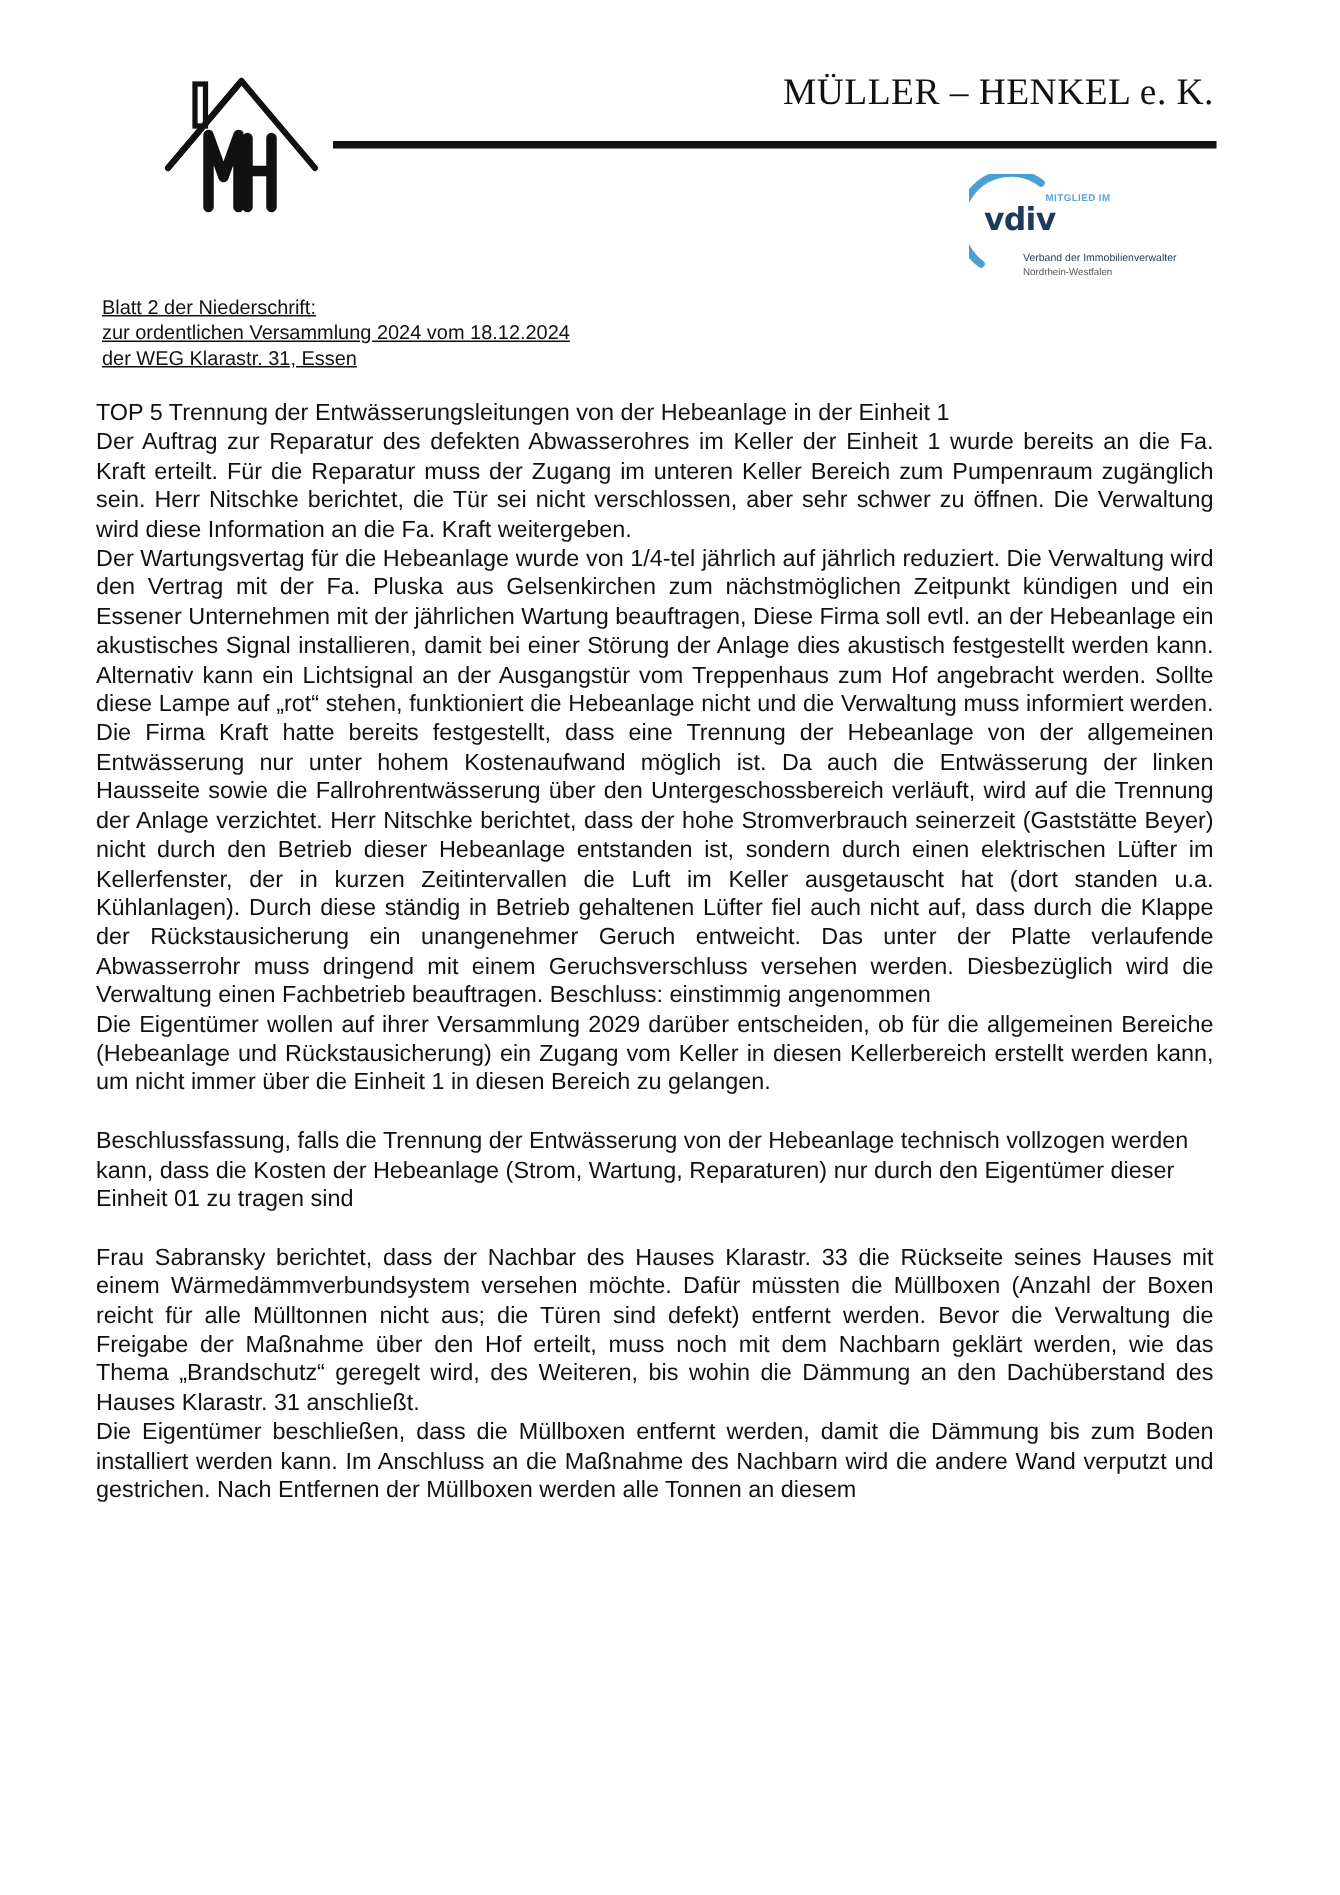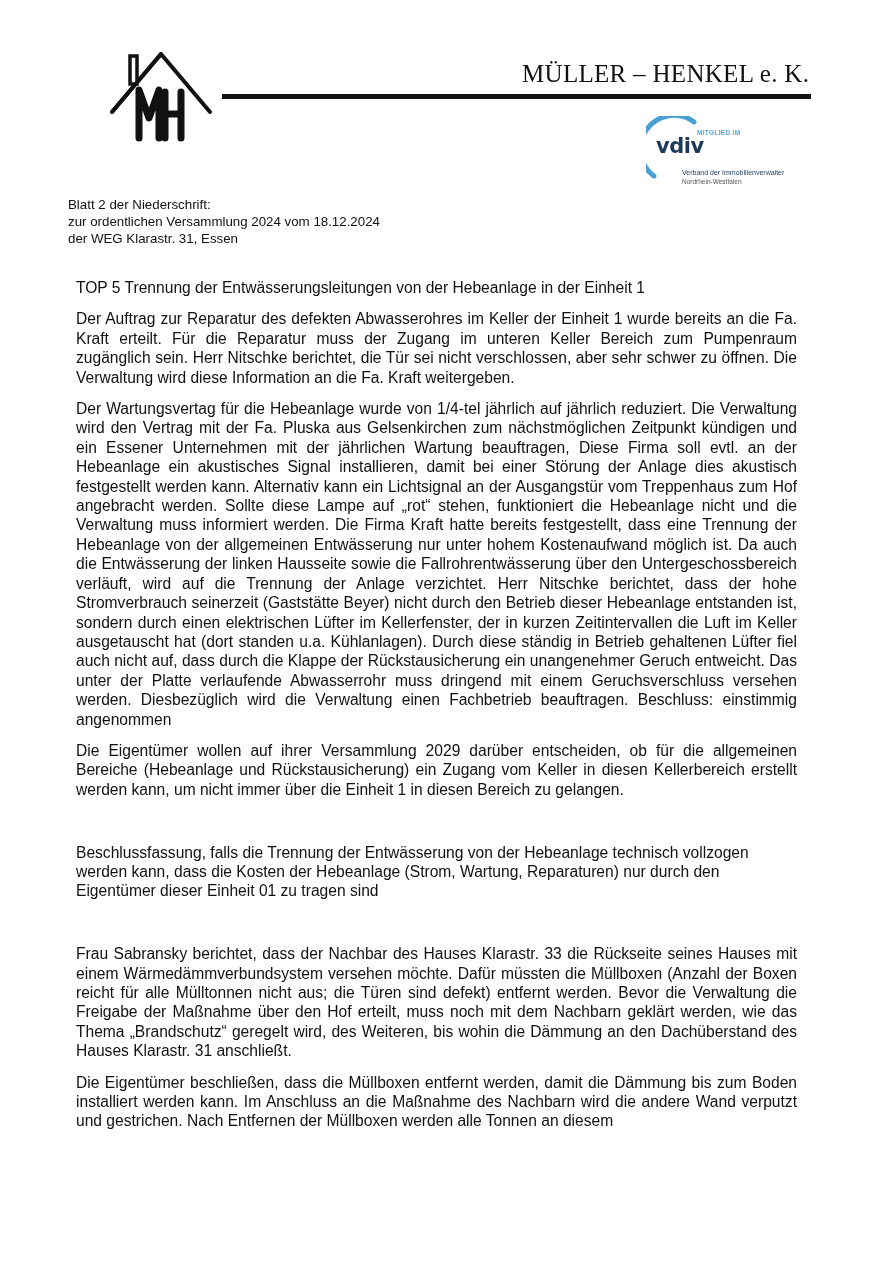--- a/index.html
+++ b/index.html
@@ -1,29 +1,29 @@
 <!DOCTYPE html>
 <html><head>
 <meta charset="utf-8">
 <style>
   html, body { margin: 0; padding: 0; background: #ffffff; }
   body { width: 893px; height: 1263px; position: relative; overflow: hidden; font-family: "Liberation Sans", sans-serif; color: #111; }
   .logo { position: absolute; left: 108px; top: 50px; width: 106px; height: 96px; }
-  .company { position: absolute; left: 522px; top: 60px; font-family: "Liberation Serif", serif; font-size: 25px; letter-spacing: 0.3px; color: #111; white-space: nowrap; }
+  .company { position: absolute; left: 522px; top: 48px; font-family: "Liberation Serif", serif; font-size: 25px; letter-spacing: 0.3px; color: #111; white-space: nowrap; }
   .rule { position: absolute; left: 222px; top: 94px; width: 589px; height: 5px; background: #111; }
   .vdiv { position: absolute; left: 646px; top: 116px; width: 165px; height: 74px; }
   .vdiv-arc { position: absolute; left: 0; top: 0; }
   .vdiv-mitglied { position: absolute; left: 51px; top: 13px; font-size: 6.5px; font-weight: bold; color: #5aa6d6; letter-spacing: 0.3px; }
   .vdiv-word { position: absolute; left: 10px; top: 18px; font-size: 21px; font-weight: bold; color: #1e3a5a; letter-spacing: -0.5px; font-family: "DejaVu Sans", sans-serif; }
   .vdiv-sub1 { position: absolute; left: 36px; top: 53px; font-size: 7px; color: #1e3a5a; white-space: nowrap; }
   .vdiv-sub2 { position: absolute; left: 36px; top: 62px; font-size: 6.5px; color: #555; white-space: nowrap; }
   .meta { position: absolute; left: 68px; top: 196px; font-size: 13.3px; line-height: 17px; }
-  .meta div { white-space: nowrap; }
+  .meta div { white-space: nowrap; text-decoration: underline; }
   .content { position: absolute; left: 64px; top: 266px; width: 745px; font-size: 15.6px; line-height: 19.4px; }
-  .content p { margin: 12px; text-align: justify; }
+  .content p { margin: 0; text-align: justify; }
   .content .heading { text-align: left; }
   .gap { height: 19.4px; }
 </style>
 </head>
 <body>
 
 <div class="logo">
   <svg width="106" height="96" viewBox="0 0 106 96">
     <polyline points="4,62 53,4 102,62" fill="none" stroke="#111" stroke-width="4" stroke-linecap="round" stroke-linejoin="round"></polyline>
     <rect x="22" y="6" width="7" height="28" fill="#fff" stroke="#111" stroke-width="3.5"></rect>

